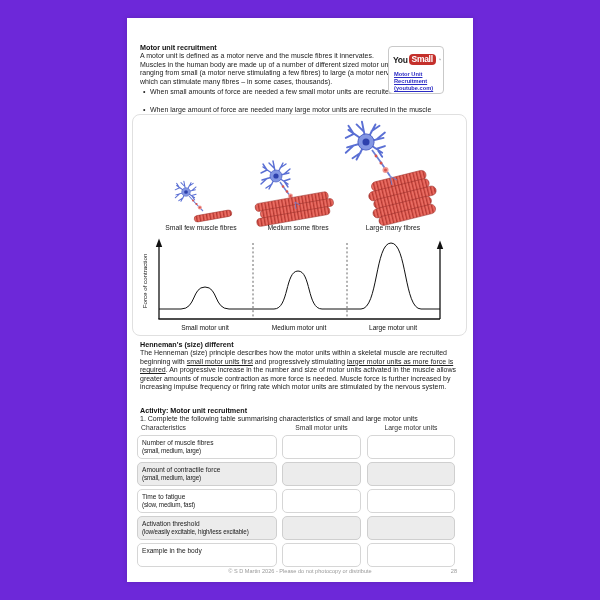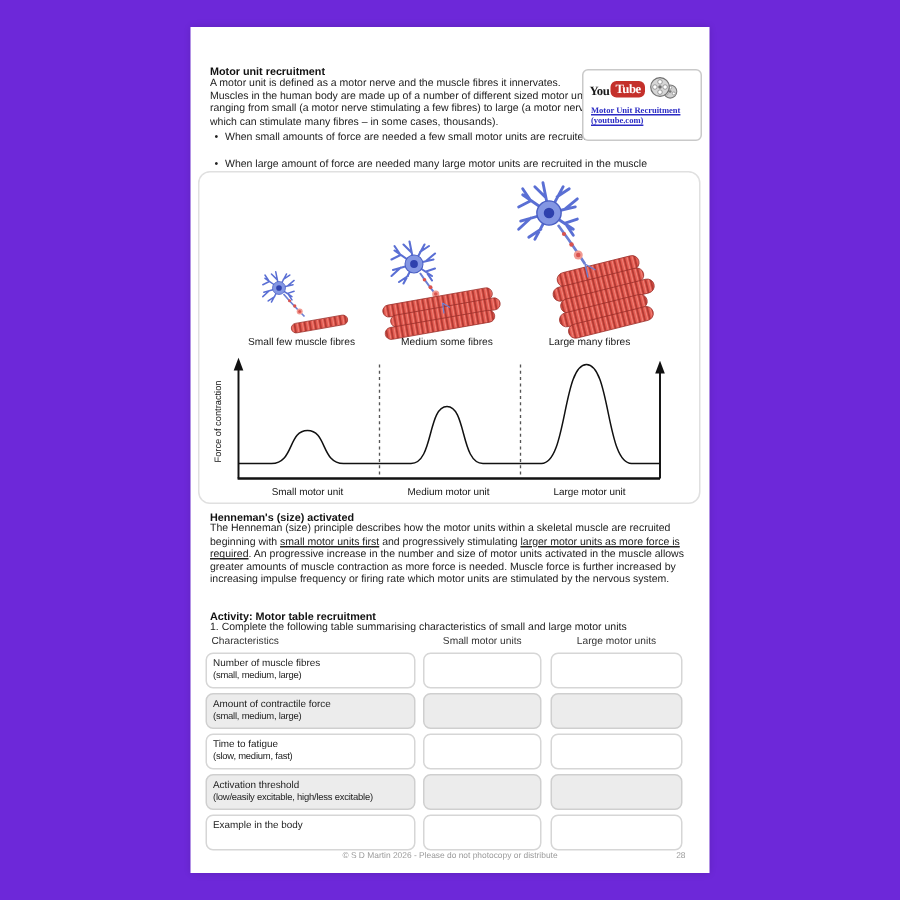--- a/index.html
+++ b/index.html
@@ -15,23 +15,23 @@
     background:#ffffff; box-shadow:0 0 5px rgba(0,0,0,0.15);
   }
   .abs { position:absolute; }
   .h1 { font-size:7.2px; font-weight:bold; color:#111; }
   .body-text { font-size:7px; line-height:8.6px; color:#222; }
   .bullet { position:relative; padding-left:10px; }
   .bullet::before { content:"•"; position:absolute; left:3px; top:0; }
 
   
   .yt-box {
-    left:261px; top:28px; width:80px; height:48px;
+    left:261px; top:28px; width:56px; height:48px;
     border:1px solid #c9c9c9; border-radius:4px; background:#fff;
-    box-sizing:border-box; padding:3px 2px 2px 3px;font-family:Liberation Serif, serif;
+    box-sizing:border-box; padding:3px 2px 2px 3px;
   }
   .yt-logo-row { display:flex; align-items:center; margin:1px 0 3px 1px; }
   .yt-you { font-weight:bold; font-size:8.5px; color:#1a1a1a; letter-spacing:-0.3px; }
   .yt-tube { color:#fff; font-weight:bold; font-size:8.5px; border-radius:4px; padding:0px 3px 1px 3px; margin-left:1px; letter-spacing:-0.3px; }
   .yt-reel { margin-left:3px; }
   .yt-link { display:block; font-size:5.7px; font-weight:bold; color:#2b2bc4; text-decoration:underline; line-height:7.2px; margin-left:2px; cursor:pointer; }
 
   
   .diagram-box {
     left:5px; top:96px; width:335px; height:222px;
@@ -66,21 +66,21 @@
   <div class="page">
 
     <div class="abs h1" style="left:13px; top:25px;">Motor unit recruitment</div>
     <div class="abs body-text" style="left:13px; top:34px; width:256px;">A motor unit is defined as a motor nerve and the muscle fibres it innervates. Muscles in the human body are made up of a number of different sized motor units ranging from small (a motor nerve stimulating a few fibres) to large (a motor nerve which can stimulate many fibres – in some cases, thousands).</div>
     <div class="abs body-text bullet" style="left:13px; top:70px; width:330px;">When small amounts of force are needed a few small motor units are recruited in the muscle</div>
     <div class="abs body-text bullet" style="left:13px; top:79px; width:330px;">When large amount of force are needed many large motor units are recruited in the muscle</div>
 
     <div class="abs yt-box">
       <div class="yt-logo-row">
         <span class="yt-you">You</span>
-        <span class="yt-tube" style="background:#c4302b;">Tube</span>
+        <span class="yt-tube" style="background:#c4302b;">Small</span>
         <svg class="yt-reel" width="20" height="17" viewBox="0 0 20 17">
           <circle cx="13.8" cy="10" r="4.4" fill="#cfcfcf" stroke="#7a7a7a" stroke-width="0.7"></circle>
           <circle cx="13.8" cy="10" r="0.9" fill="#7a7a7a"></circle>
           <circle cx="13.8" cy="7.4" r="1" fill="#fff" stroke="#8a8a8a" stroke-width="0.5"></circle>
           <circle cx="11.4" cy="11.3" r="1" fill="#fff" stroke="#8a8a8a" stroke-width="0.5"></circle>
           <circle cx="16.2" cy="11.3" r="1" fill="#fff" stroke="#8a8a8a" stroke-width="0.5"></circle>
           <circle cx="7" cy="7" r="6.2" fill="#d6d6d6" stroke="#707070" stroke-width="0.8"></circle>
           <circle cx="7" cy="7" r="1.2" fill="#707070"></circle>
           <circle cx="7" cy="3.6" r="1.5" fill="#fff" stroke="#808080" stroke-width="0.5"></circle>
           <circle cx="3.6" cy="7" r="1.5" fill="#fff" stroke="#808080" stroke-width="0.5"></circle>
@@ -171,24 +171,24 @@
           <line x1="214" y1="128" x2="214" y2="203" stroke="#555" stroke-width="0.9" stroke-dasharray="2,2.2"></line>
           <path d="M26,194 L48,194 C63,194 59,172 72,172 C85,172 81,194 96,194 L141,194 C156,194 152,156 165,156 C178,156 174,194 189,194 L228,194 C245,194 242,128 258,128 C274,128 271,194 288,194 L307,194" fill="none" stroke="#111" stroke-width="1"></path>
           <text transform="rotate(-90 14 166)" x="14" y="166" text-anchor="middle" font-size="6.2" fill="#111">Force of contraction</text>
           <text x="72" y="215" text-anchor="middle" font-size="6.6" fill="#111">Small motor unit</text>
           <text x="166" y="215" text-anchor="middle" font-size="6.6" fill="#111">Medium motor unit</text>
           <text x="260" y="215" text-anchor="middle" font-size="6.6" fill="#111">Large motor unit</text>
         </g>
       </svg>
     </div>
 
-    <div class="abs h1" style="left:13px; top:322px;">Henneman's (size) activated</div>
+    <div class="abs h1" style="left:13px; top:322px;">Henneman's (size) different</div>
     <div class="abs body-text" style="left:13px; top:331px; width:333px;"><span>The Henneman (size) principle describes how the motor units within a skeletal muscle are recruited beginning with </span><span class="u">small motor units first</span><span> and progressively stimulating </span><span class="u">larger motor units as more force is required</span><span>. An progressive increase in the number and size of motor units activated in the muscle allows greater amounts of muscle contraction as more force is needed. Muscle force is further increased by increasing impulse frequency or firing rate which motor units are stimulated by the nervous system.</span></div>
 
-    <div class="abs h1" style="left:13px; top:388px;">Activity: Motor table recruitment</div>
+    <div class="abs h1" style="left:13px; top:388px;">Activity: Motor unit recruitment</div>
     <div class="abs body-text" style="left:13px; top:397px; width:333px;">1. Complete the following table summarising characteristics of small and large motor units</div>
 
     <div class="abs tbl-header" style="left:14px; top:406px;">Characteristics</div>
     <div class="abs tbl-header t-center" style="left:155px; top:406px; width:79px;">Small motor units</div>
     <div class="abs tbl-header t-center" style="left:240px; top:406px; width:88px;">Large motor units</div>
 
     <div class="trow" style="top:417px;">
       <div class="cell c1">
         <div class="cell-line1">Number of muscle fibres</div>
         <div class="cell-line2">(small, medium, large)</div>

